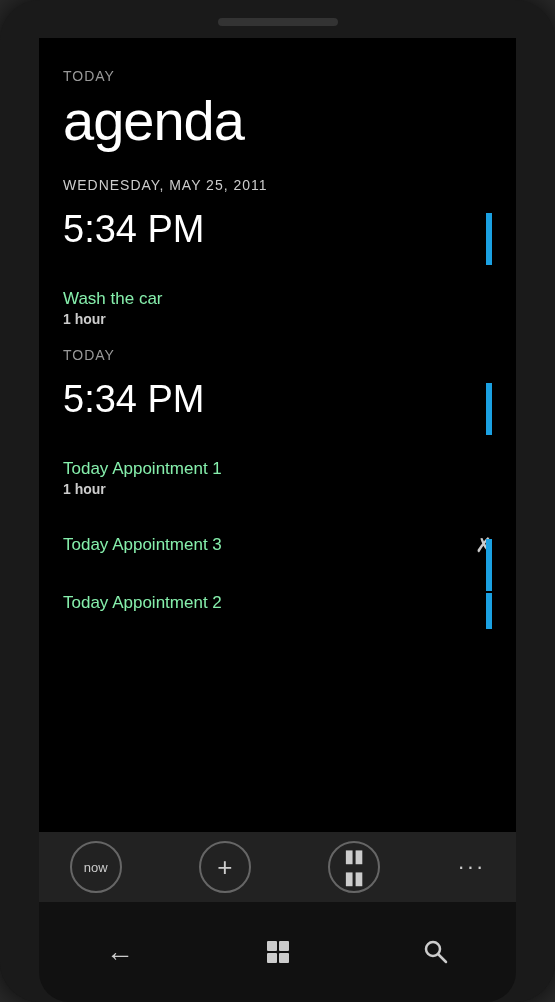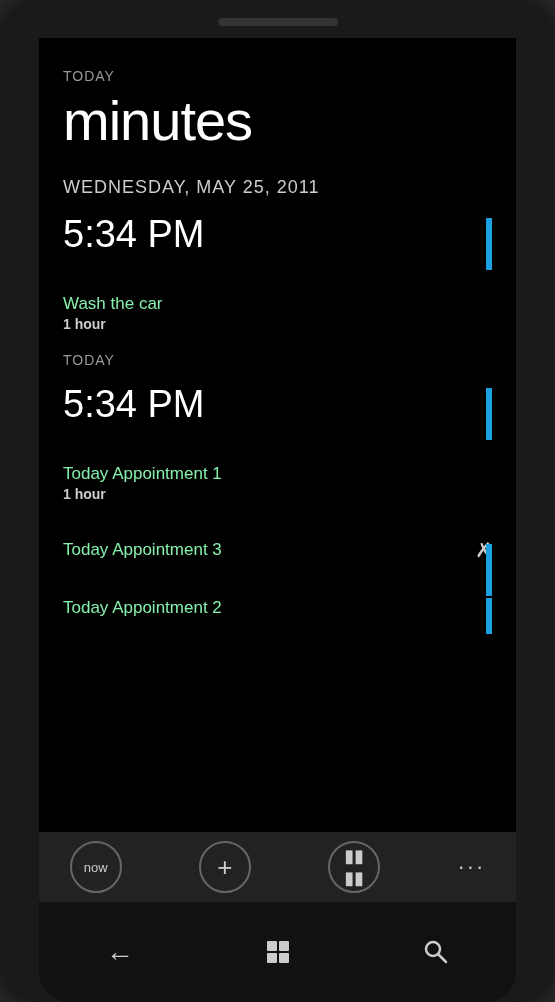--- a/index.html
+++ b/index.html
@@ -60,21 +60,21 @@
 
     .agenda-title {
       font-size: 56px;
       color: #fff;
       font-weight: 200;
       letter-spacing: -1px;
       margin-bottom: 24px;
     }
 
     .date-header {
-      font-size: 18px;
+      font-size: 14px;
       color: #ccc;
       letter-spacing: 1px;
       font-weight: 400;
       margin-bottom: 16px;
     }
 
     .appointment-block {
       position: relative;
       margin-bottom: 20px;
     }
@@ -218,21 +218,21 @@
 </head>
 <body>
 
 <div class="phone-outer">
   <div class="phone-speaker"></div>
 
   <div class="phone-screen">
     <div class="screen-content">
 
       <div class="today-label">TODAY</div>
-      <div class="agenda-title">minutes</div>
+      <div class="agenda-title">agenda</div>
 
       <div class="date-header">WEDNESDAY, MAY 25, 2011</div>
 
       <div class="appointment-block">
         <div class="appointment-time">5:34 PM</div>
         <div class="appointment-title">Wash the car</div>
         <div class="appointment-duration">1 hour</div>
         <div class="blue-bar"></div>
       </div>
 

